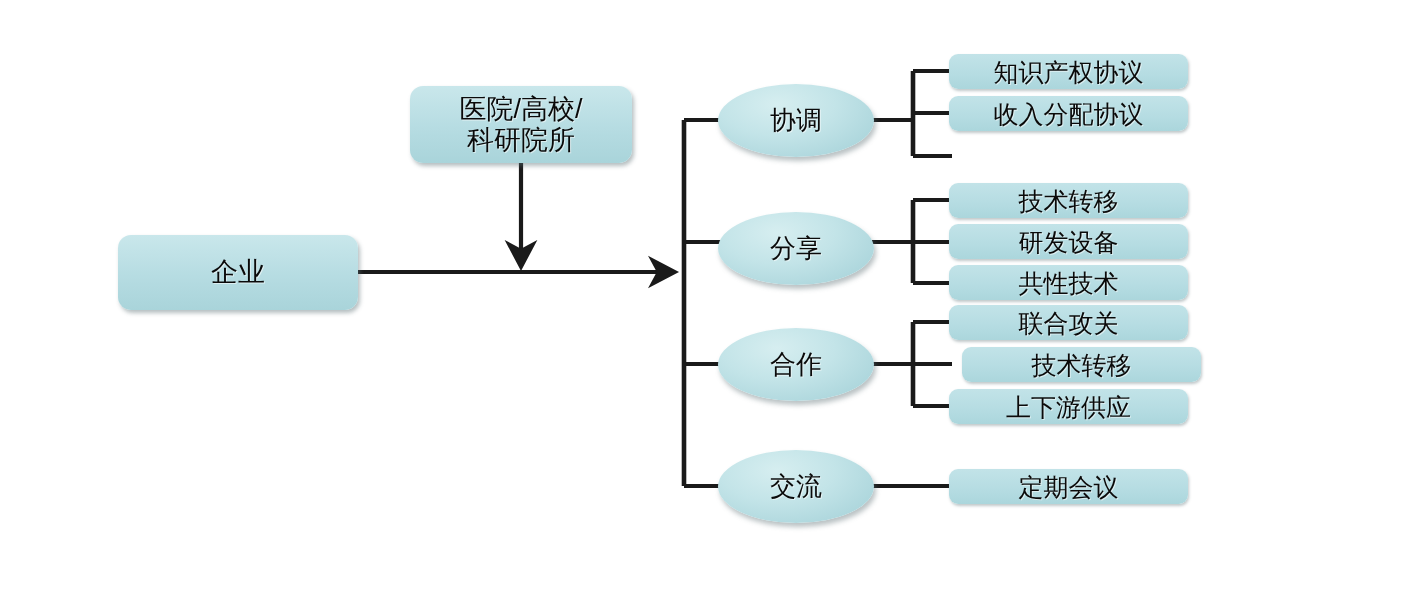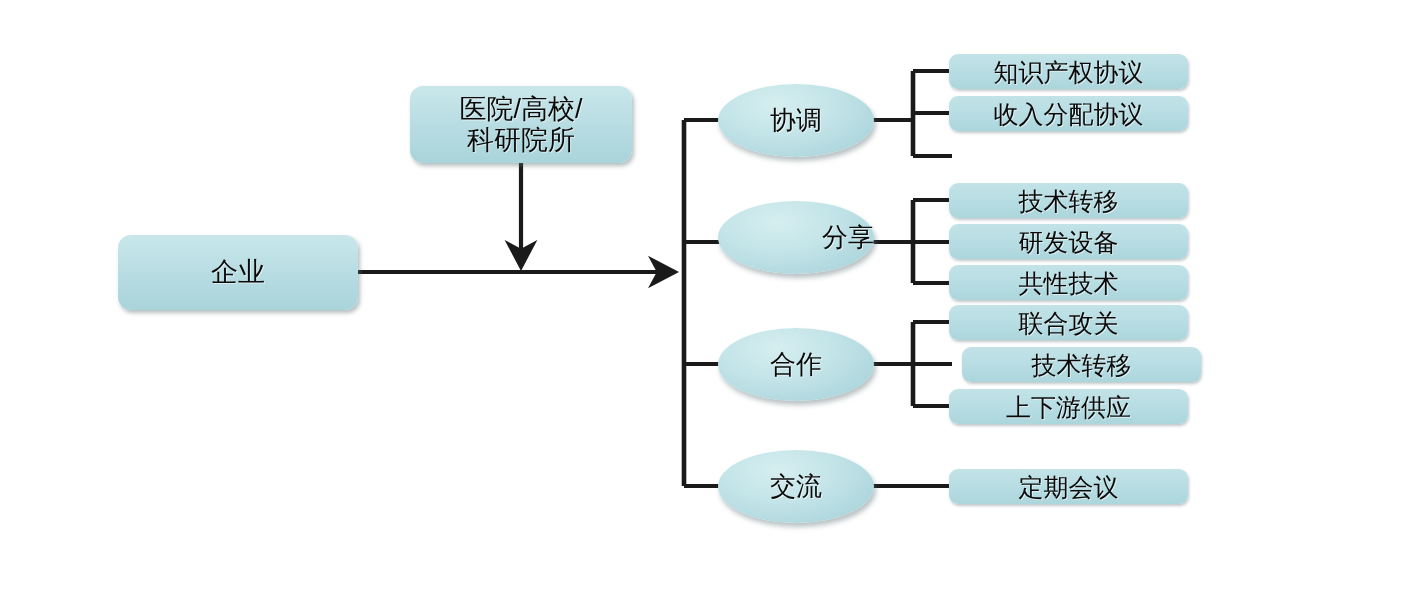--- a/index.html
+++ b/index.html
@@ -132,21 +132,21 @@
 
   <div class="rnode primary" style="left:410px; top:86px; width:222px; height:77px;">
     <span class="nodelabel">医院/高校/
 科研院所</span>
   </div>
 
   <div class="enode" style="left:718px; top:84px; width:156px; height:73px;">
     <span class="nodelabel">协调</span>
   </div>
 
-  <div class="enode" style="left:718px; top:201px; width:156px; height:73px;justify-content:flex-end;">
+  <div class="enode" style="left:718px; top:212px; width:156px; height:73px;">
     <span class="nodelabel">分享</span>
   </div>
 
   <div class="enode" style="left:718px; top:328px; width:156px; height:73px;">
     <span class="nodelabel">合作</span>
   </div>
 
   <div class="enode" style="left:718px; top:450px; width:156px; height:73px;">
     <span class="nodelabel">交流</span>
   </div>

